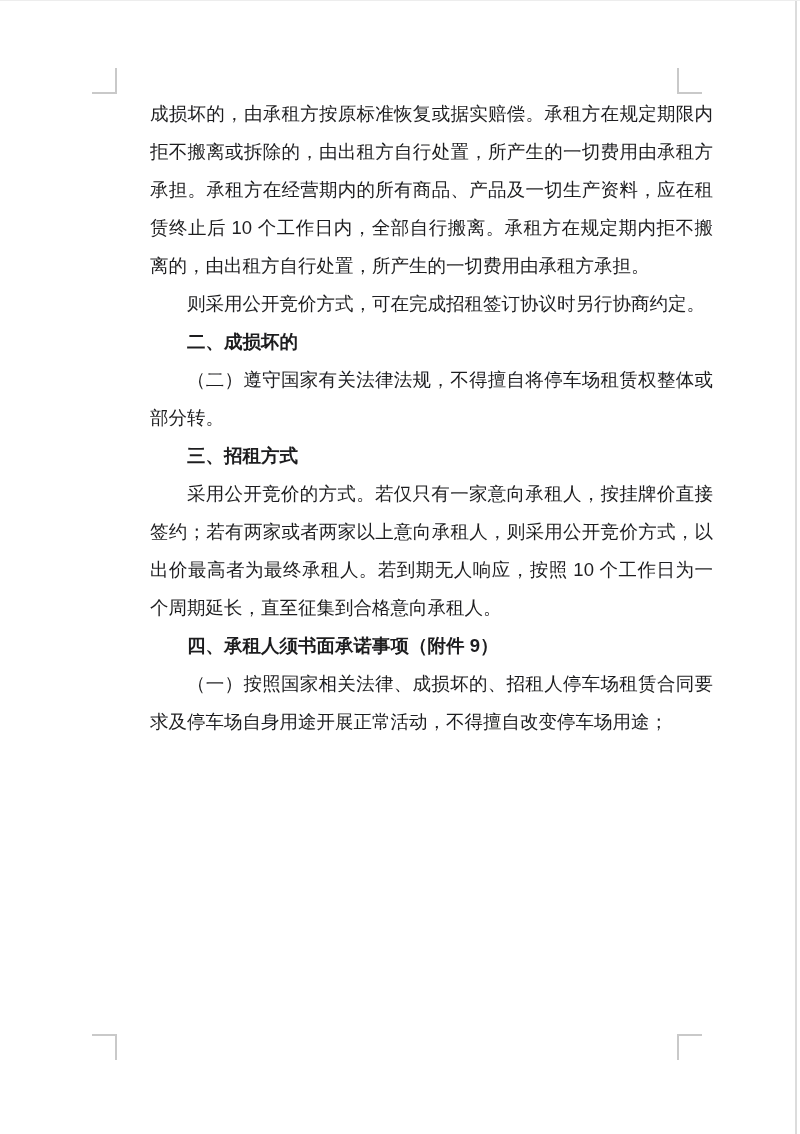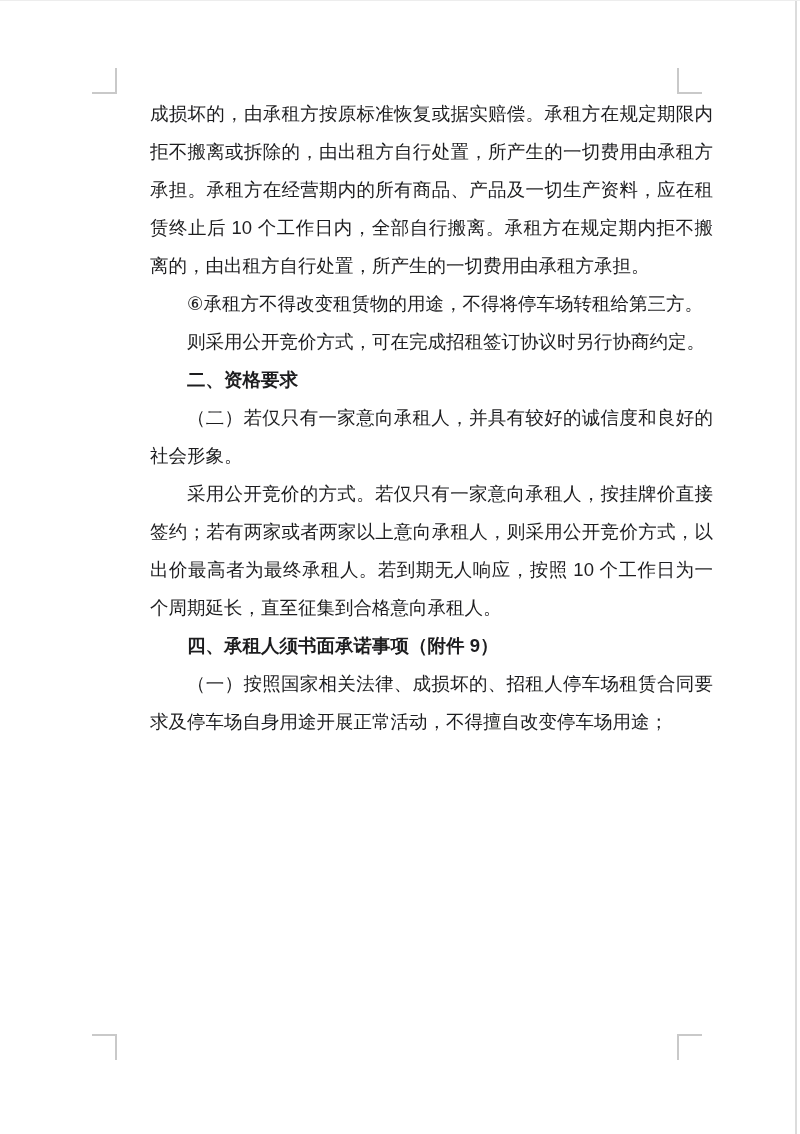--- a/index.html
+++ b/index.html
@@ -65,20 +65,20 @@
 <body>
 
 <div class="crop tl"></div>
 <div class="crop tr"></div>
 <div class="crop bl"></div>
 <div class="crop br"></div>
 <div class="page-edge-right"></div>
 
 <div class="doc-body">
   <p class="flush">成损坏的，由承租方按原标准恢复或据实赔偿。承租方在规定期限内拒不搬离或拆除的，由出租方自行处置，所产生的一切费用由承租方承担。承租方在经营期内的所有商品、产品及一切生产资料，应在租赁终止后 10 个工作日内，全部自行搬离。承租方在规定期内拒不搬离的，由出租方自行处置，所产生的一切费用由承租方承担。</p>
-  <p>⑥承租方不得改变租赁物的用途，不得将停车场转租给第三方。</p>
   <p>则采用公开竞价方式，可在完成招租签订协议时另行协商约定。</p>
-  <p class="heading">二、资格要求</p>
-  <p>（二）若仅只有一家意向承租人，并具有较好的诚信度和良好的社会形象。</p>
+  <p class="heading">二、成损坏的</p>
+  <p>（二）遵守国家有关法律法规，不得擅自将停车场租赁权整体或部分转。</p>
+  <p class="heading">三、招租方式</p>
   <p>采用公开竞价的方式。若仅只有一家意向承租人，按挂牌价直接签约；若有两家或者两家以上意向承租人，则采用公开竞价方式，以出价最高者为最终承租人。若到期无人响应，按照 10 个工作日为一个周期延长，直至征集到合格意向承租人。</p>
   <p class="heading">四、承租人须书面承诺事项（附件 9）</p>
   <p>（一）按照国家相关法律、成损坏的、招租人停车场租赁合同要求及停车场自身用途开展正常活动，不得擅自改变停车场用途；</p>
 </div>
 
 </body></html>

